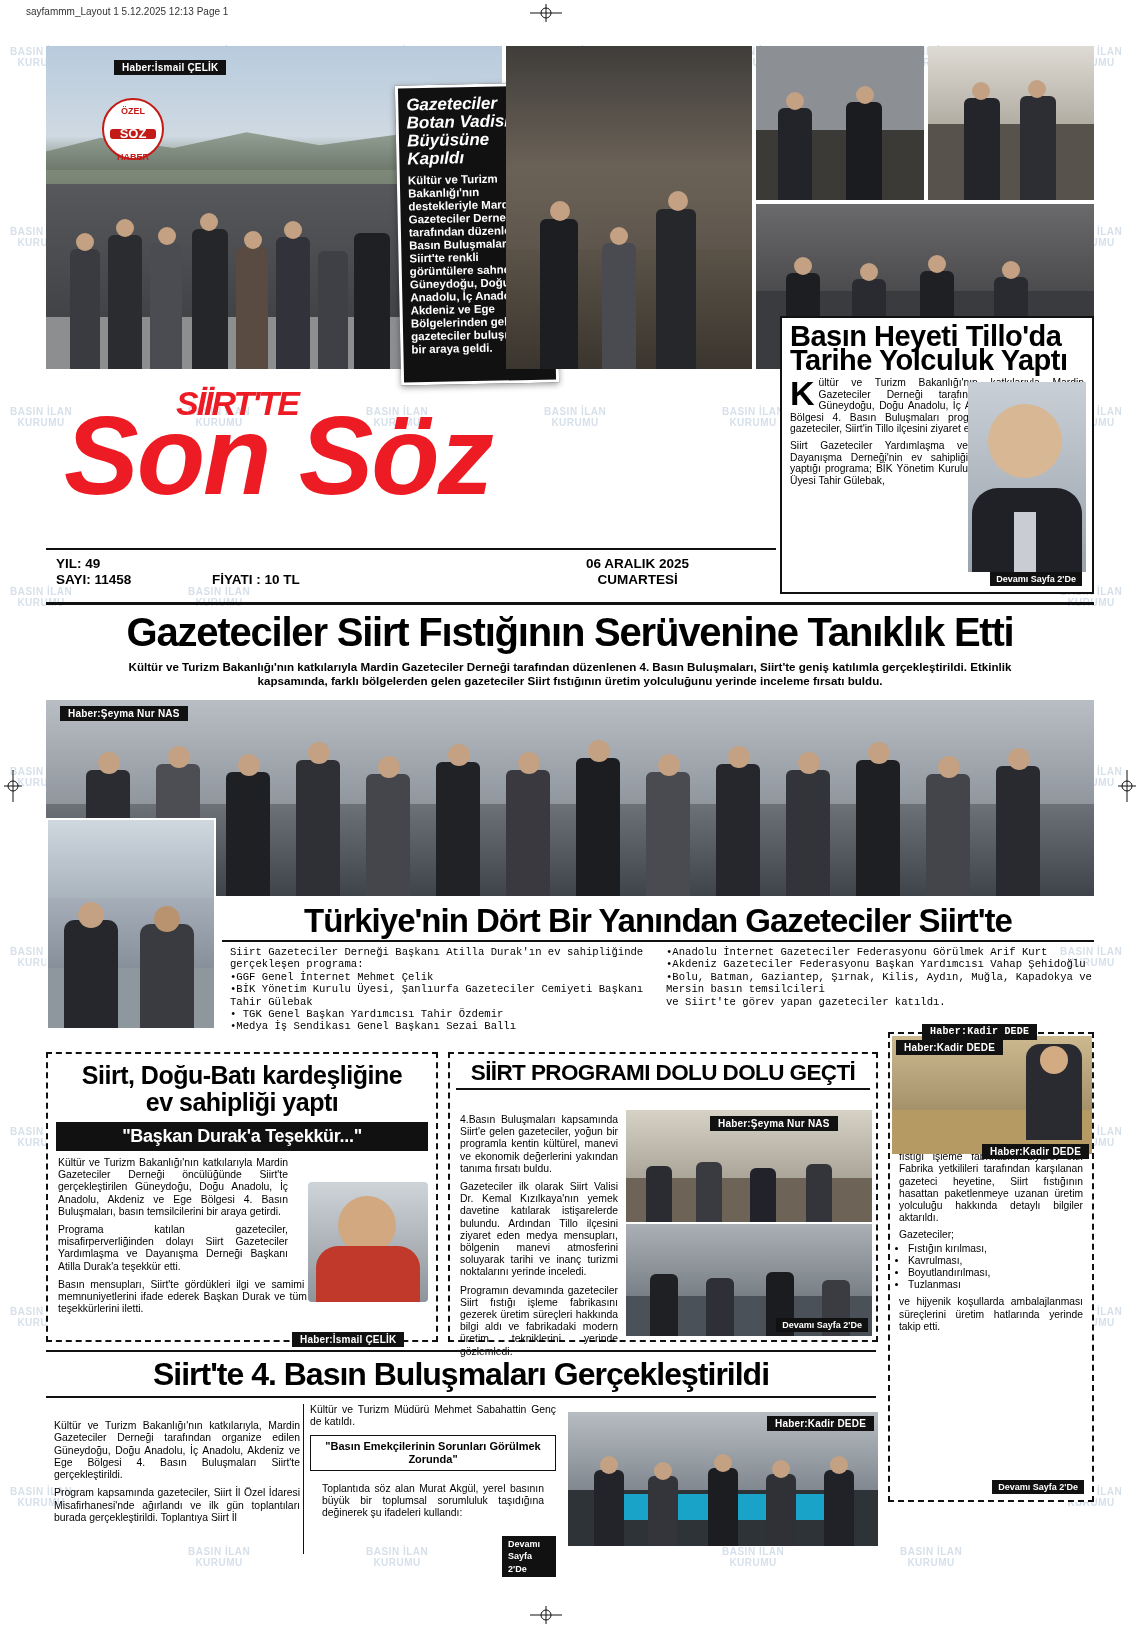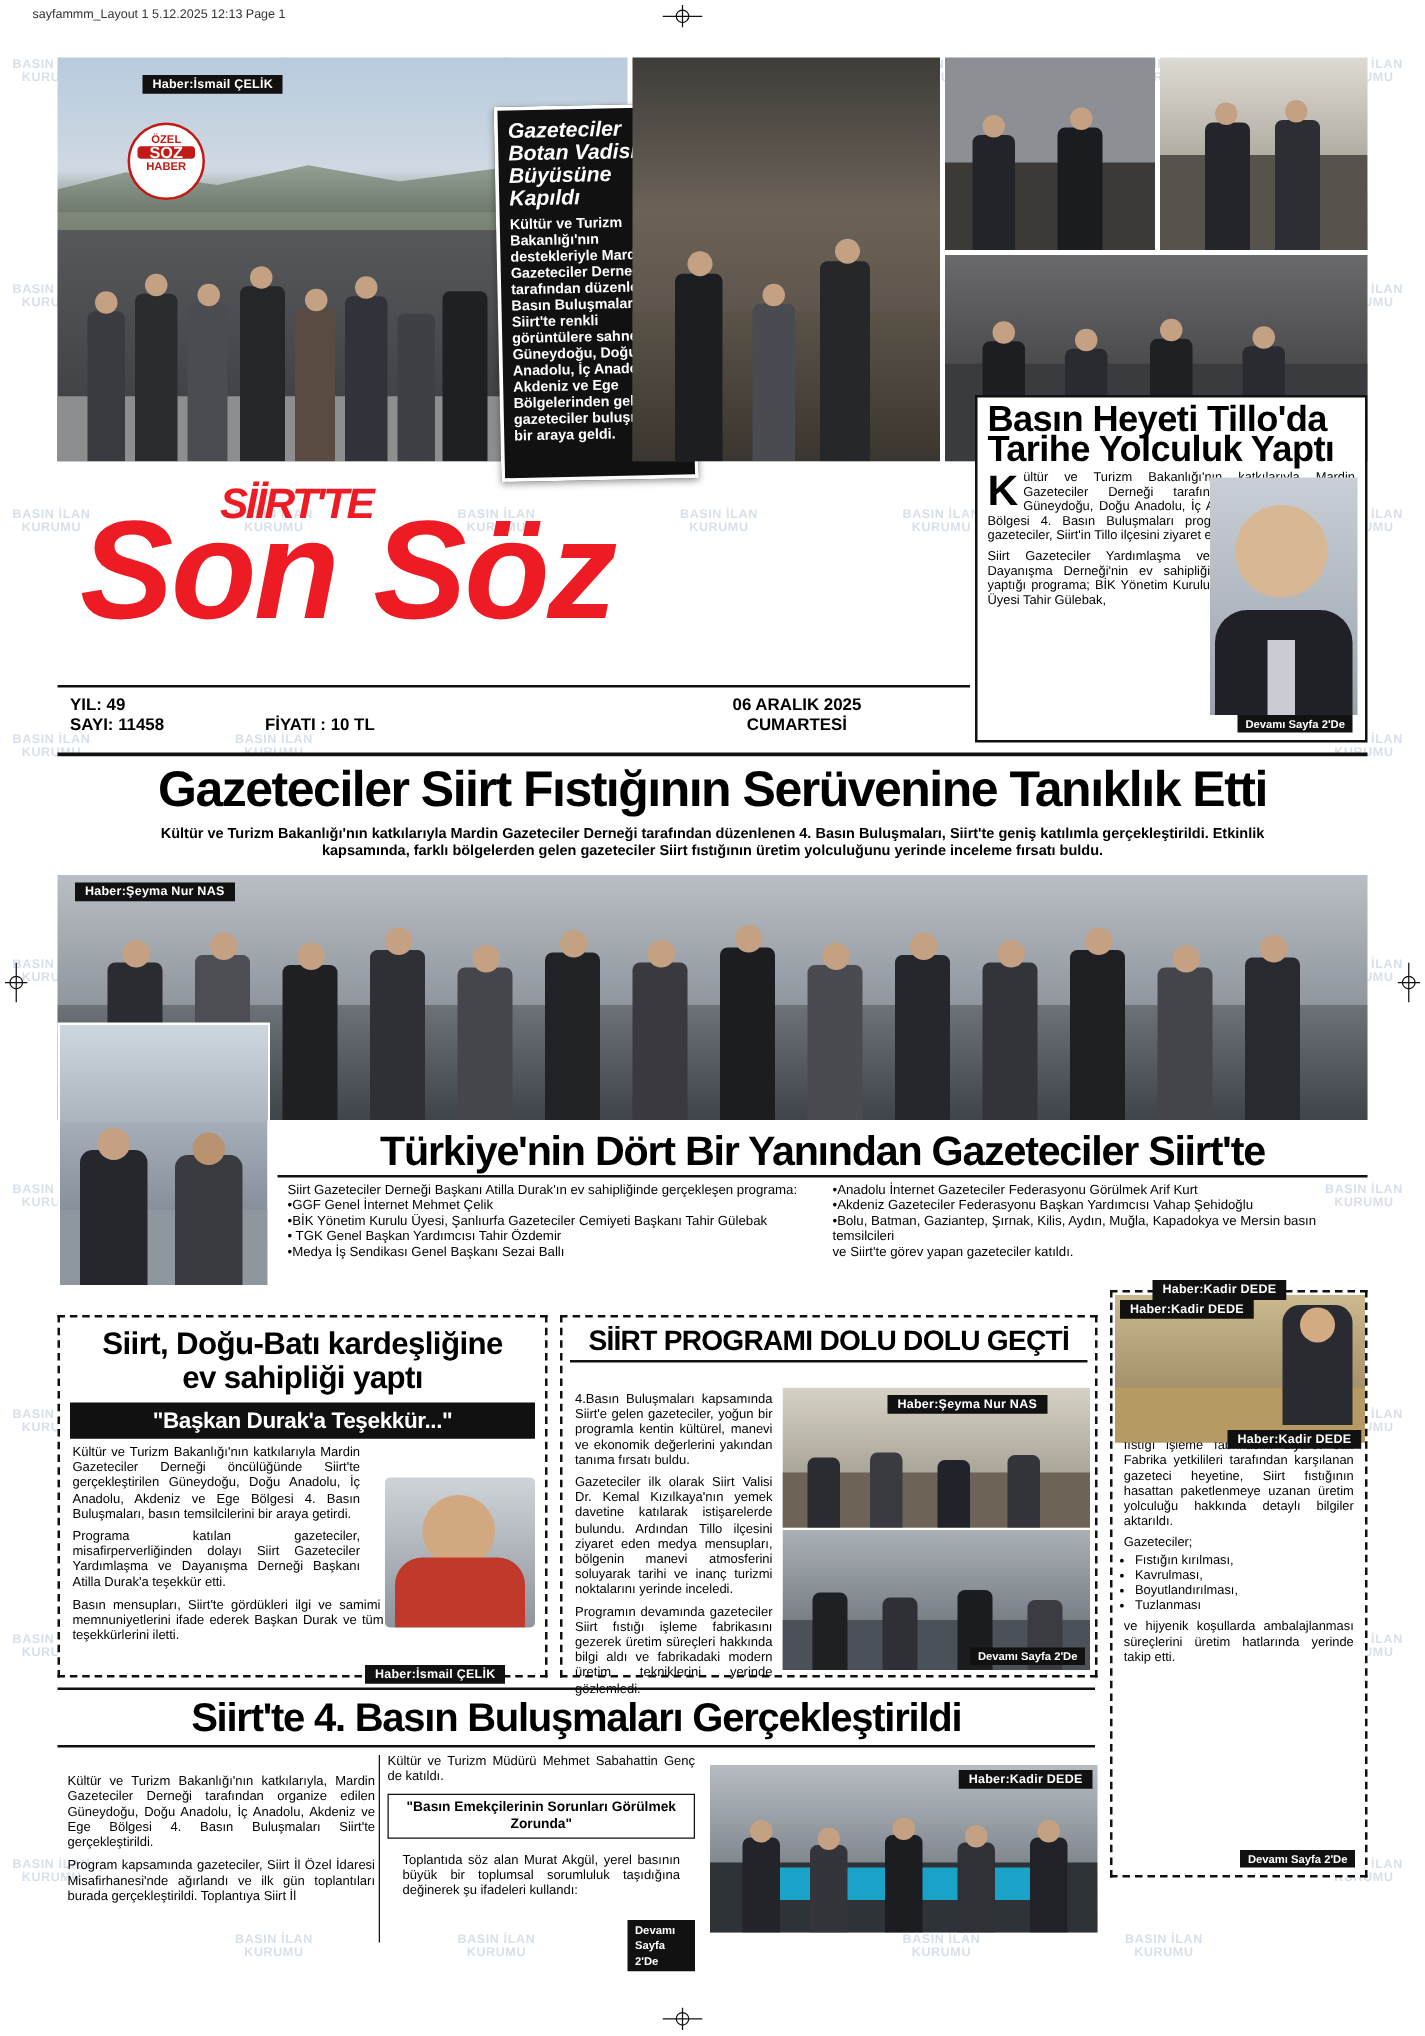--- a/index.html
+++ b/index.html
@@ -63,21 +63,21 @@
     background:linear-gradient(#6a6a6c 0%, #4a4a4d 55%, #2e2e31 100%); }
 
   .figure { position:absolute; bottom:0; background:#2c2f33; border-radius:6px 6px 0 0; }
   .head { position:absolute; border-radius:50%; background:#c4a183; }
 
   .ozel {
     position:absolute; left:56px; top:52px; width:62px; height:62px; border-radius:50%;
     background:#fff; border:2px solid #c21b17; z-index:7; text-align:center;
     font-size:9px; font-weight:bold; color:#c21b17; line-height:10px; padding-top:6px;
   }
-  .ozel .sz { display:block; background:#c21b17; color:#fff; font-size:13px; margin:1px 6px; border-radius:3px; }
+  .ozel .sz { display:block; background:#c21b17; color:#fff; font-size:13px; margin:13px 6px; border-radius:3px; }
 
   
   #masthead { position:absolute; left:46px; top:372px; width:720px; height:140px; z-index:5; }
   .mh-text {
     font-family:"Liberation Sans", sans-serif; font-weight:bold; color:#ed1c24;
     font-style:italic; letter-spacing:-2px;
   }
   .mh-small { position:absolute; left:130px; top:12px; font-size:34px; }
   .mh-big { position:absolute; left:18px; top:30px; font-size:112px; line-height:108px; }
 
@@ -116,21 +116,21 @@
 
   
   #bigphoto { left:46px; top:700px; width:1048px; height:196px;
     background:linear-gradient(#b9bec4 0%, #9aa0a7 40%, #6f747a 100%); }
   #leftphoto { left:46px; top:818px; width:170px; height:212px;
     background:linear-gradient(#c3ccd5 0%, #9fa8b2 45%, #6d7680 100%); border:2px solid #fff; z-index:8; }
 
   
   #head2 { position:absolute; left:222px; top:902px; width:872px; font-size:33px; font-weight:bold;
     letter-spacing:-1px; text-align:center; }
-  #cols2 { position:absolute; left:222px; top:946px; width:872px; height:90px; font-size:10.6px; line-height:12.4px; }
+  #cols2 { position:absolute; left:222px; top:946px; width:872px; height:90px; font-size:10.6px; line-height:12.4px;font-family:Liberation Mono, monospace; }
   #cols2 .c { position:absolute; top:0; }
   #cols2 .c.left { left:8px; width:420px; }
   #cols2 .c.right { left:444px; width:428px; }
 
   
   .boxdash { position:absolute; border:2px dashed #111; background:#fff; }
   #boxA { left:46px; top:1052px; width:392px; height:290px; }
   #boxA h3 { margin:8px 6px 0; font-size:25px; line-height:27px; text-align:center; font-weight:bold; letter-spacing:-.5px; }
   #boxA .quote { margin:6px 8px 0; background:#111; color:#fff; font-size:18px; font-weight:bold;
     text-align:center; padding:4px 6px; letter-spacing:-.3px; }

